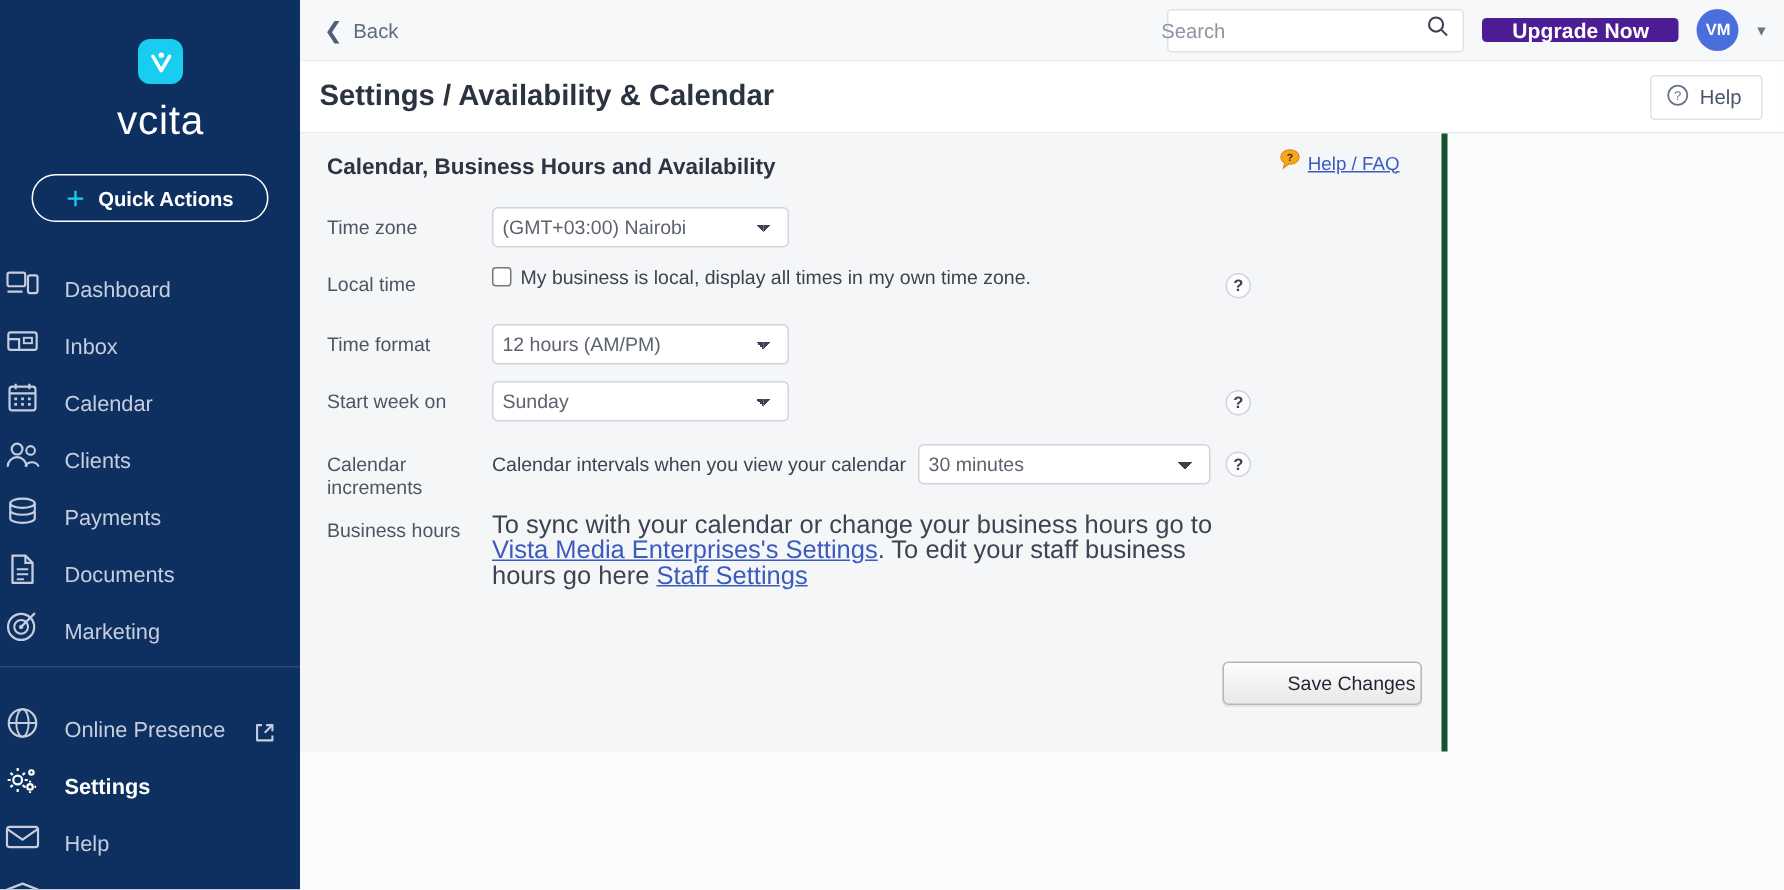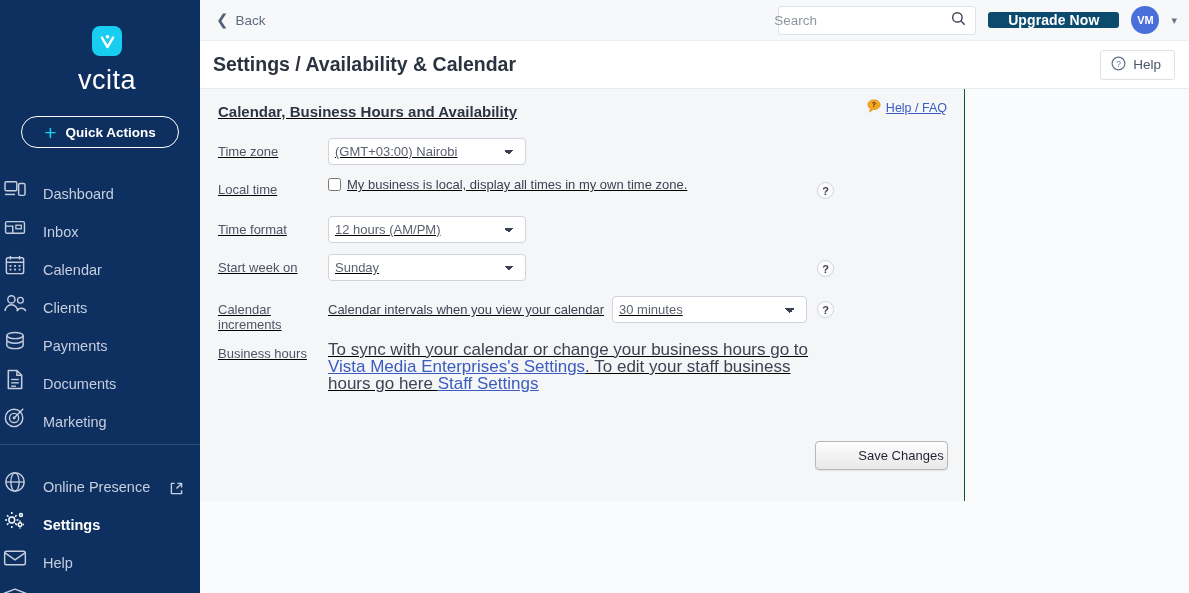--- a/index.html
+++ b/index.html
@@ -63,21 +63,21 @@
     width: 198px; height: 29px; background: #fff;
     border: 1px solid #dfe3e8; border-radius: 3px;
     display: flex; align-items: center; padding: 0 9px; justify-content: flex-end;
   }
   .search-box input {
     border: none; outline: none; flex: 1; font-size: 13.5px;
     color: #3b4251; font-family: "Liberation Sans", sans-serif; background: transparent;
   }
   .search-box input::placeholder { color: #8e95a2; }
   .upgrade-btn {
-    height: 16px; padding: 0 20px; background: #0c4a6e; border: none; border-radius: 3px;
+    height: 16px; padding: 0 20px; background: #4c1d95; border: none; border-radius: 3px;
     color: #fff; font-size: 14px; font-weight: bold; cursor: pointer;
     font-family: "Liberation Sans", sans-serif; letter-spacing: .1px;
   }
   .avatar {
     width: 28px; height: 28px; border-radius: 50%;
     background: #4a6fdc; color: #fff; font-size: 11px; font-weight: bold;
     display: flex; align-items: center; justify-content: center; cursor: pointer;
   }
   .caret-dn { color: #6b7487; font-size: 11px; cursor: pointer; }
 
@@ -89,22 +89,22 @@
   .help-btn {
     margin-left: auto; height: 30px; padding: 0 13px 0 10px;
     background: #fff; border: 1px solid #dde1e7; border-radius: 3px;
     display: flex; align-items: center; gap: 7px;
     font-size: 13.5px; color: #4b5568; cursor: pointer;
   }
 
   .content-outer { height: calc(593px - 41px - 48px); background: #fafbfc; padding: 0; position: relative; }
   .card {
     margin: 0; height: 412px; background: #f5f6f8;
-    border-right: 1px solid #14532d; width: 765px;
-    padding: 14px 0 0 0; position: relative; text-decoration: underline;
+    border-right: 4px solid #14532d; width: 765px;
+    padding: 14px 0 0 0; position: relative;
   }
   .card-head { display: flex; align-items: center; padding: 0 0 0 18px; }
   .card-title { font-size: 15px; font-weight: bold; color: #2d3442; }
   .help-faq { position: absolute; right: 0px; top: 10px; display: flex; align-items: center; gap: 5px; }
   .help-faq-link { color: #3b5bbf; font-size: 12.5px; text-decoration: underline; cursor: pointer; }
 
   .form { padding: 18px 0 0 18px; }
   .row { display: flex; align-items: flex-start; margin-bottom: 8px; position: relative; min-height: 30px; }
   .row-label { width: 110px; flex: 0 0 110px; font-size: 13px; color: #4d5564; padding-top: 6px; line-height: 15px; }
   .row-body { display: flex; align-items: center; gap: 8px; }
@@ -356,21 +356,21 @@
         </span>
         <span>Help</span>
       </div>
     </div>
 
     <div class="content-outer">
       <div class="card">
 
         <div class="card-head">
           <div class="card-title">Calendar, Business Hours and Availability</div>
-          <div class="help-faq" style="right:17px;">
+          <div class="help-faq" style="right:28px;">
             <span>
               <svg width="14" height="14" viewBox="0 0 16 16">
                 <path d="M8 1 C4 1 1 3.4 1 6.5 C1 8.4 2.2 10 4 11 L3 15 L7 11.9 C7.3 11.95 7.65 12 8 12 C12 12 15 9.6 15 6.5 C15 3.4 12 1 8 1 Z" fill="#f5a623" stroke="#d98b0b" stroke-width="0.8"></path>
                 <text x="8" y="9.6" text-anchor="middle" font-size="8" font-weight="bold" fill="#3a2a05" font-family="Liberation Sans, sans-serif">?</text>
               </svg>
             </span>
             <span class="help-faq-link">Help / FAQ</span>
           </div>
         </div>
 

